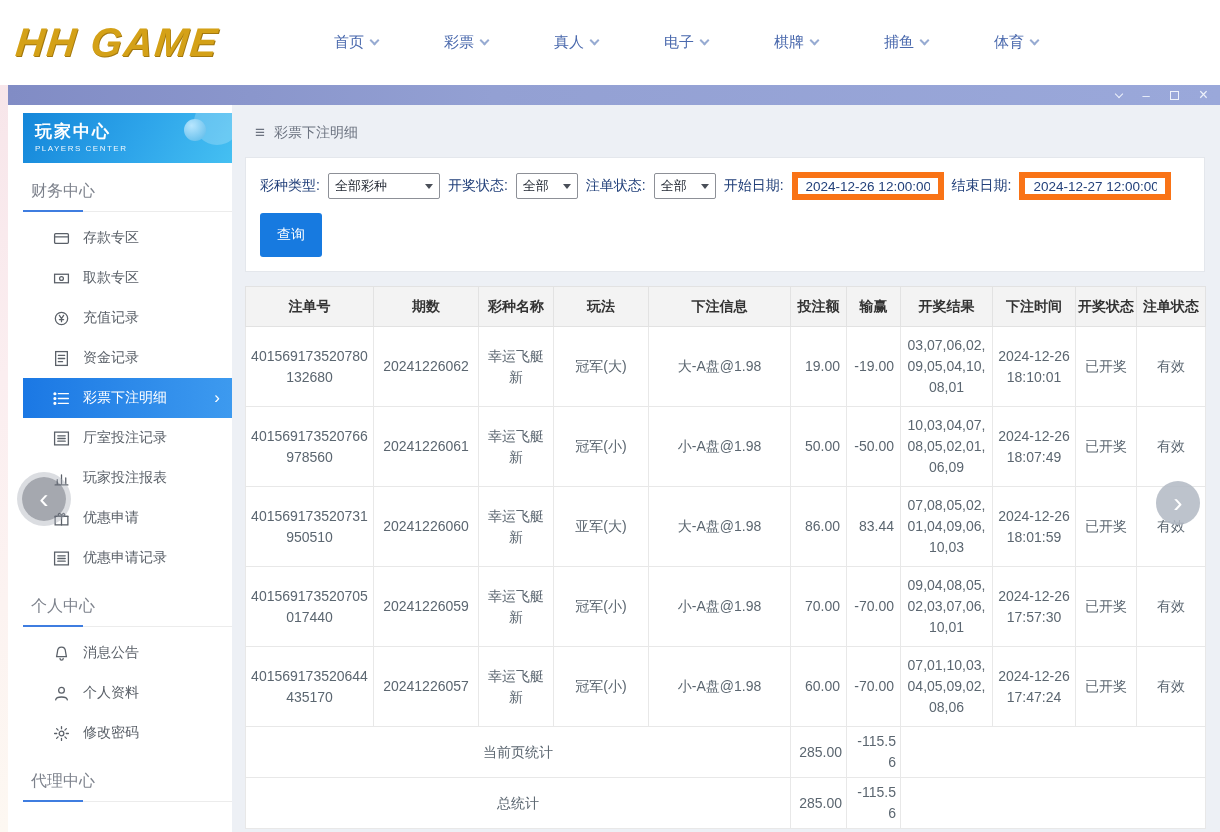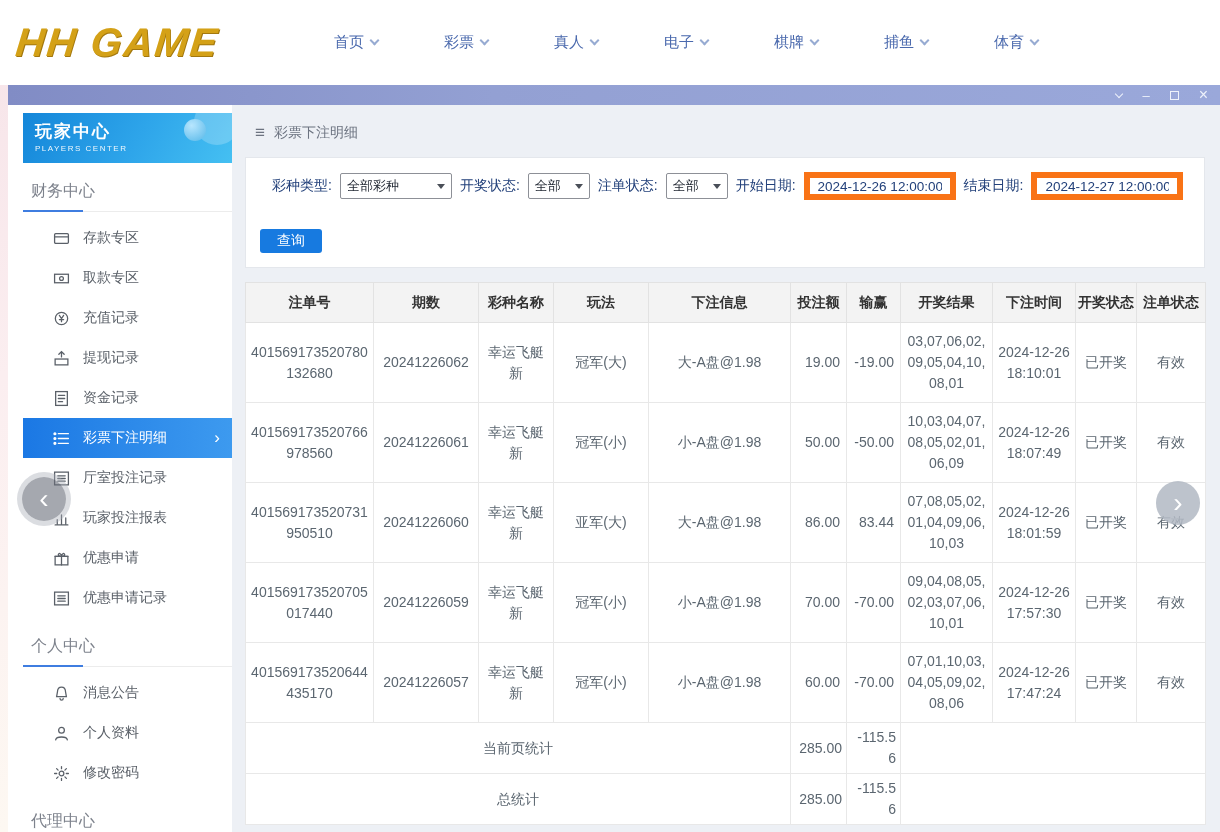--- a/index.html
+++ b/index.html
@@ -48,32 +48,32 @@
   .active-arrow { position:absolute; right:12px; font-size:17px; color:#fff; }
 
   
   .content { flex:1; padding:0 15px 0 13px; overflow:hidden; }
   .breadcrumb { display:flex; align-items:center; gap:9px; padding:18px 10px 14px; color:#6c7380; font-size:14px; }
   .hamburger { font-size:17px; color:#6c7380; cursor:pointer; }
 
   .filter-card { background:#fff; border:1px solid #e4e7ec; padding:14px 14px 14px; }
   .filter-row { display:flex; align-items:center; gap:8px; font-size:14px; color:#22407a; white-space:nowrap; }
   .filter-label { }
-  .filter-label:first-child { margin-left:12px; }
+  .filter-label:first-child { margin-left:0; }
   .sel { display:inline-flex; align-items:center; justify-content:space-between; border:1px solid #8d9097;
          background:#fff; height:26px; padding:0 6px; gap:10px; font-size:13px; color:#1f2530;
          cursor:pointer; border-radius:2px; }
   .sel-wide { min-width:112px; }
   .sel-narrow { min-width:62px; }
   .sel-arrow { width:0; height:0; border-left:4px solid transparent; border-right:4px solid transparent;
                border-top:5px solid #4a4f58; }
   .date-input { height:28px; width:152px; border:6px solid #f97316; padding:0 8px; font-size:13.5px;
                 color:#22407a; font-family:inherit; background:#fff; }
-  .query-btn { margin-top:29px; background:#177ae0; color:#fff; border:none; border-radius:3px;
-               height:24px; padding:0 17px; font-size:14px; cursor:pointer; font-family:inherit; }
+  .query-btn { margin-top:13px; background:#177ae0; color:#fff; border:none; border-radius:3px;
+               height:44px; padding:0 17px; font-size:14px; cursor:pointer; font-family:inherit; }
 
   
   .table-card { margin-top:14px; background:#fff; }
   table { width:100%; border-collapse:collapse; table-layout:fixed; font-size:14px; }
   th { background:#f3f3f3; font-weight:bold; color:#333; height:40px; border:1px solid #e2e2e2; padding:2px;font-family:Liberation Mono, monospace; }
   td { border:1px solid #e8e8e8; color:#5b6670; text-align:center; padding:8px 4px;
        vertical-align:middle; word-break:break-all; line-height:1.5; }
   td.num { text-align:right; padding-right:6px; }
   tbody tr.data-row { height:76px; }
   tr.summary-row td { height:38px; padding:4px; }
@@ -162,27 +162,20 @@
             <circle cx="8" cy="8" r="1.8"></circle>
           </svg>
         <span>取款专区</span>
       </div>
       <div class="menu-item">
         <svg width="17" height="17" viewBox="0 0 16 16" fill="none" stroke="currentColor" stroke-width="1.2" stroke-linecap="round">
             <circle cx="8" cy="8" r="5.8"></circle>
             <path d="M6 5l2 3 2-3M8 8v3M6 9h4"></path>
           </svg>
         <span>充值记录</span>
-      </div>
-      <div class="menu-item">
-        <svg width="17" height="17" viewBox="0 0 16 16" fill="none" stroke="currentColor" stroke-width="1.2" stroke-linecap="round">
-            <rect x="2" y="8.5" width="12" height="5.5"></rect>
-            <path d="M8 1.5v5M5.5 4L8 1.5 10.5 4"></path>
-          </svg>
-        <span>提现记录</span>
       </div>
       <div class="menu-item">
         <svg width="17" height="17" viewBox="0 0 16 16" fill="none" stroke="currentColor" stroke-width="1.2" stroke-linecap="round">
             <rect x="2.5" y="1.5" width="11" height="13"></rect>
             <path d="M5 5h6M5 8h6M5 11h4"></path>
           </svg>
         <span>资金记录</span>
       </div>
       <div class="menu-item active">
         <svg width="17" height="17" viewBox="0 0 16 16" fill="none" stroke="currentColor" stroke-width="1.2" stroke-linecap="round">

